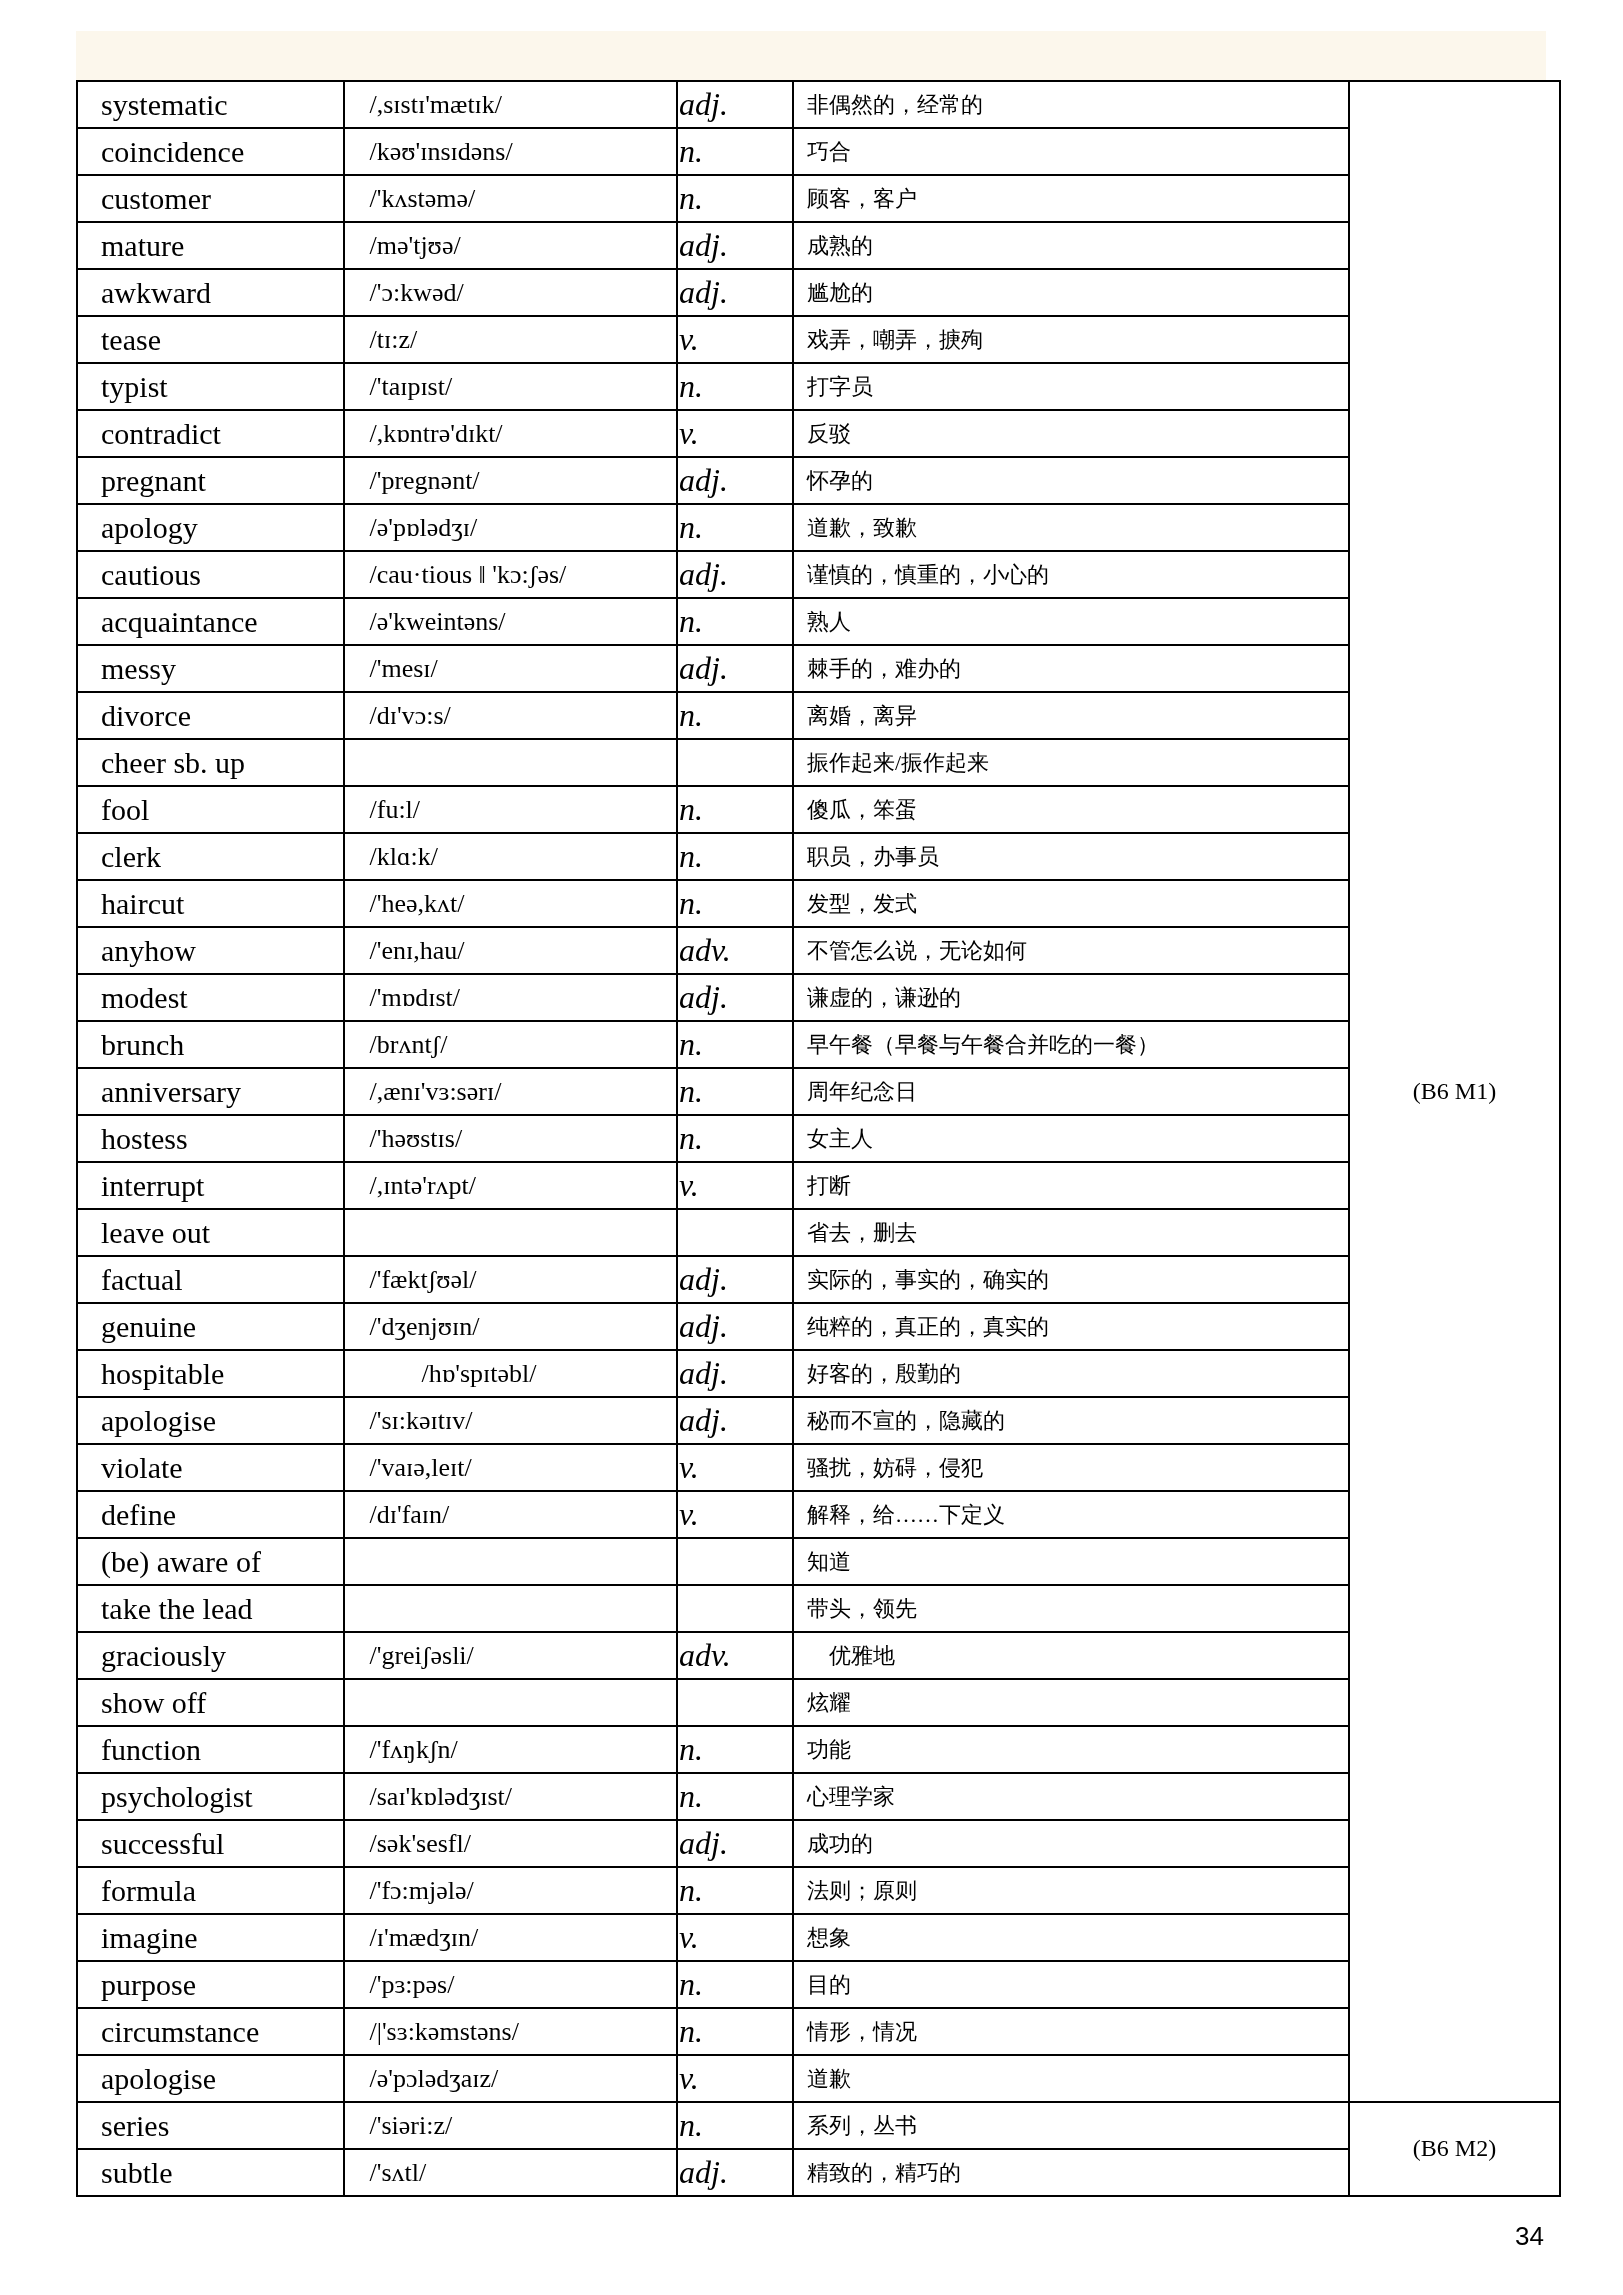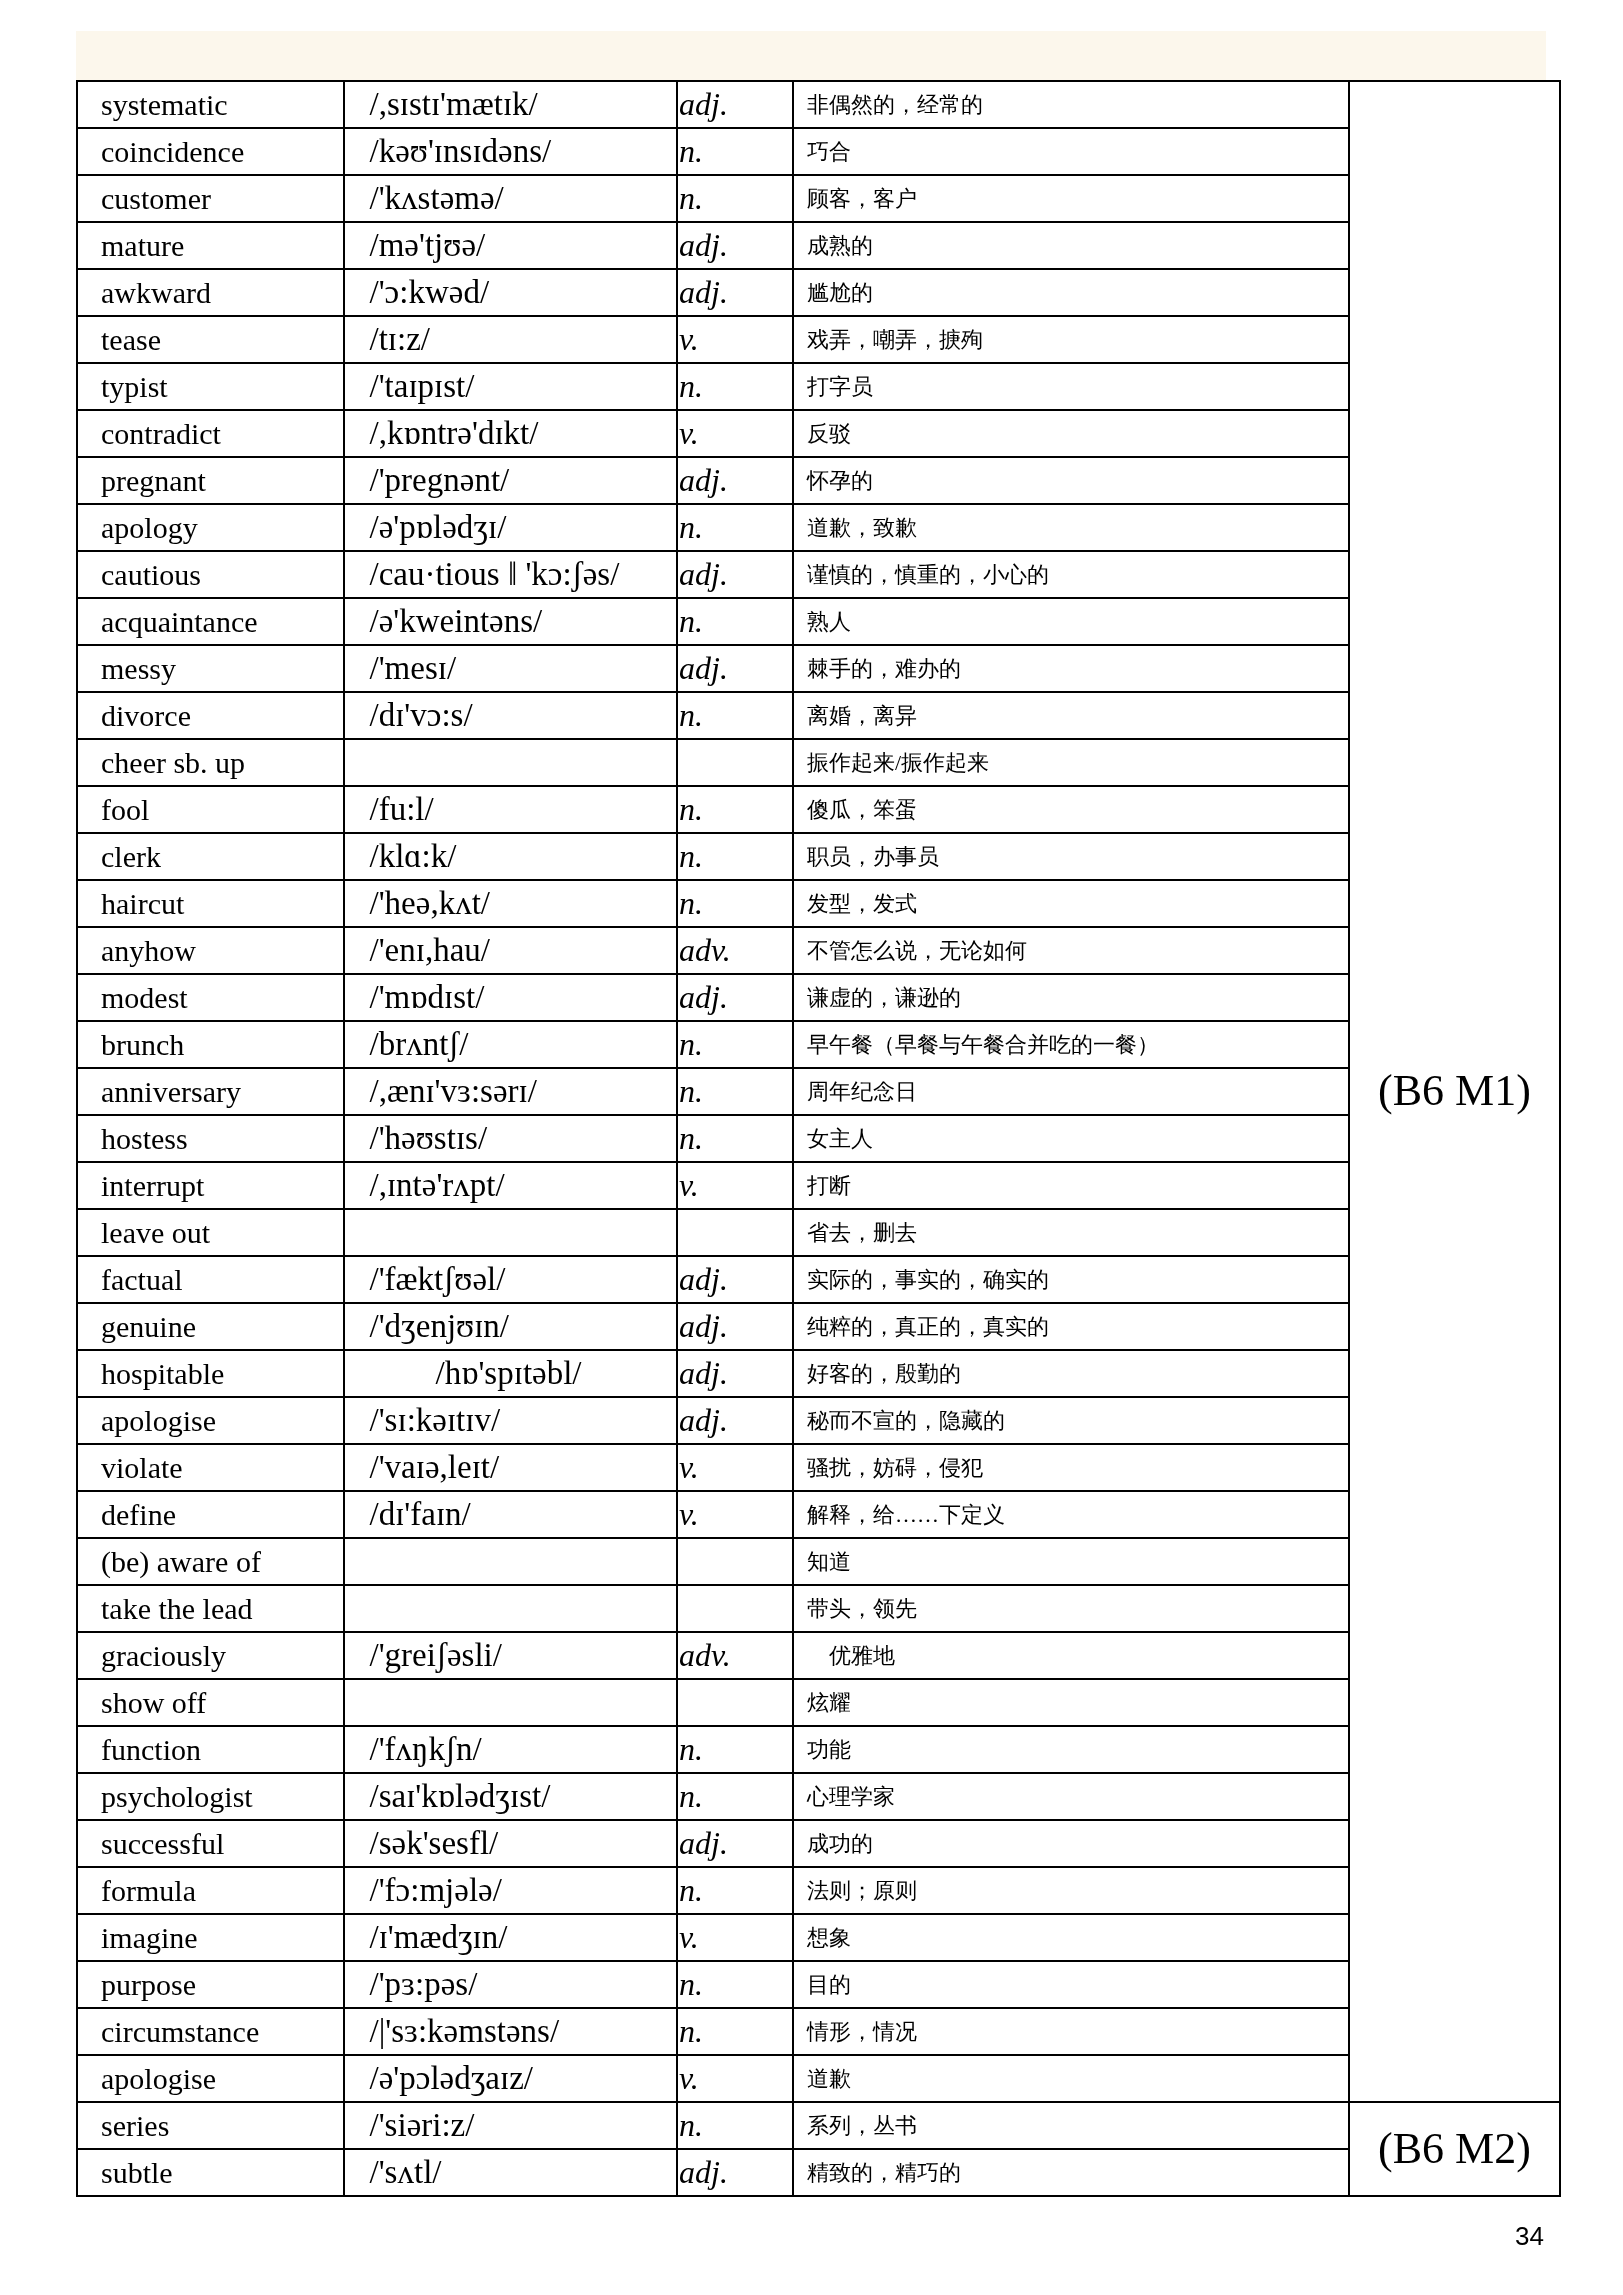--- a/index.html
+++ b/index.html
@@ -25,24 +25,24 @@
   table.vocab td {
     border:2px solid #000;
     border-top-width:2.7px;
     border-bottom-width:2.7px;
     vertical-align:middle;
     overflow:hidden;
     white-space:nowrap;
     line-height:1.05;
   }
   td.c-word { padding-left:23px; font-size:30px;margin-left:7px; }
-  td.c-ph   { padding-left:24.5px; font-size:33px; }
+  td.c-ph   { padding-left:24.5px; font-size:26px; }
   td.c-pos  { text-align:left; font-style:italic; font-size:32px; }
   td.c-mean { padding-left:13px; font-size:22px; }
-  td.c-mod  { text-align:center; font-size:44px; font-style:normal; }
+  td.c-mod  { text-align:center; font-size:24px; font-style:normal; }
   .pagenum {
     position:absolute; left:1515px; top:2221px;
     font-family:"Liberation Sans", sans-serif;
     font-size:26px;
   }
 </style>
 </head>
 <body>
 
 <div class="band"></div>

